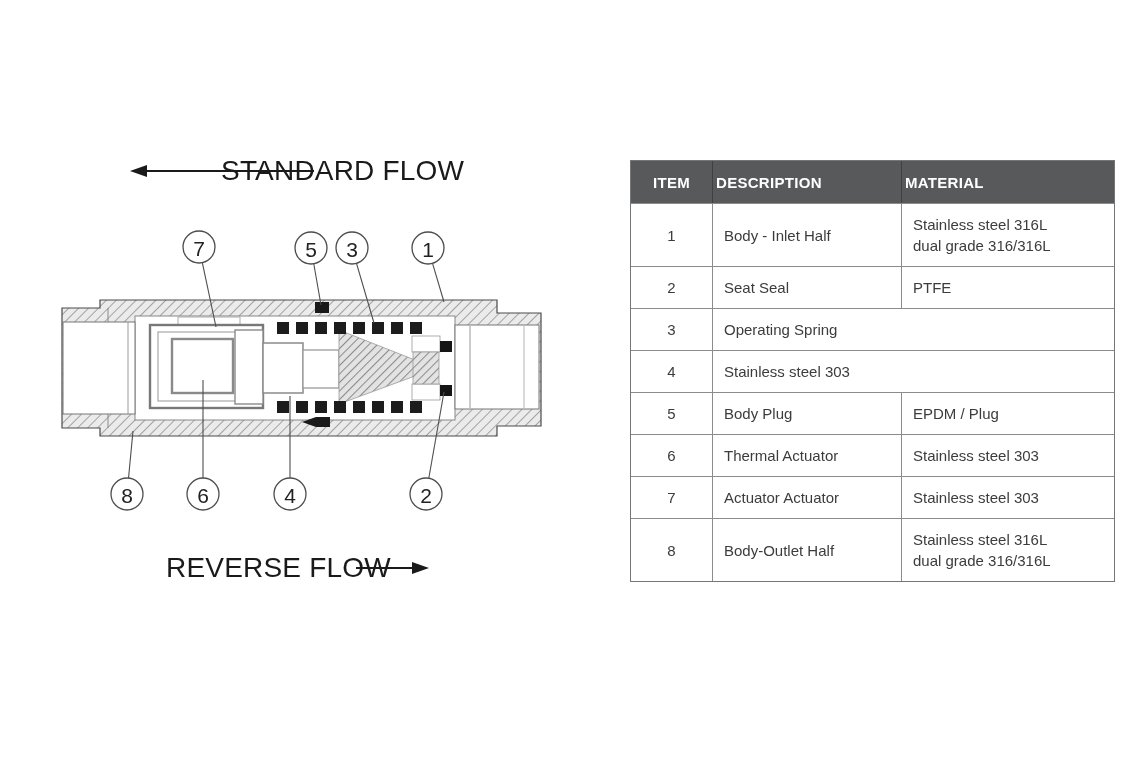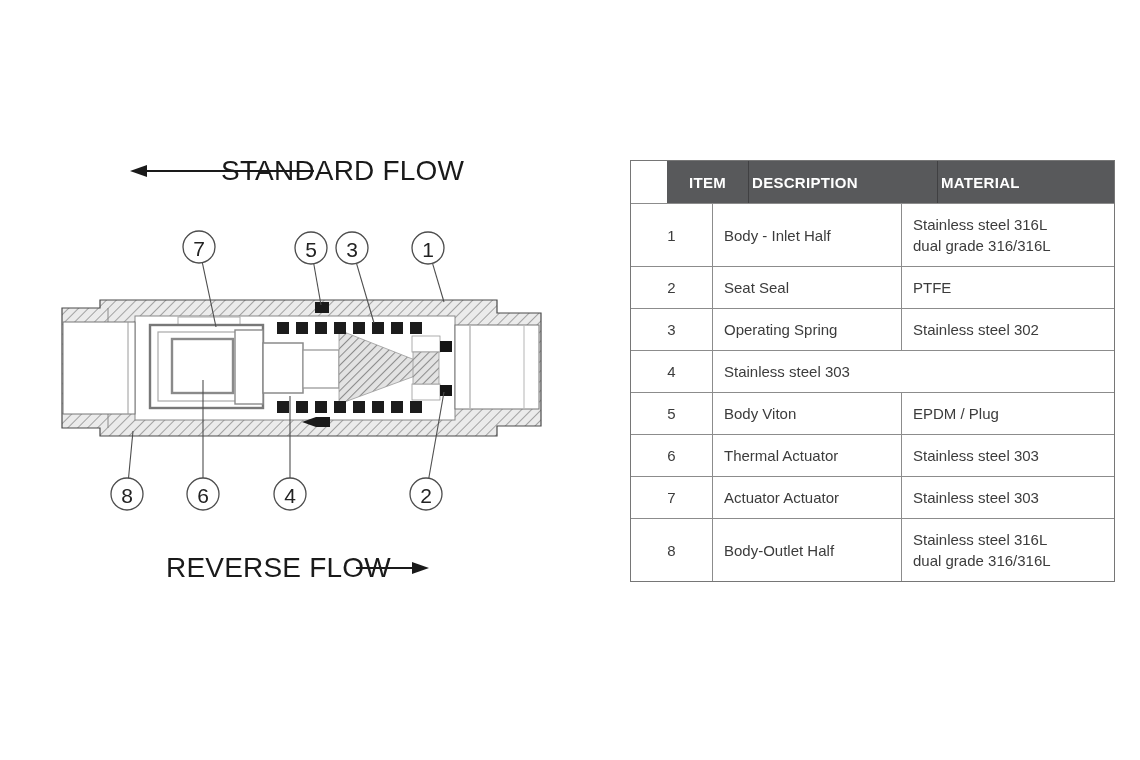--- a/index.html
+++ b/index.html
@@ -44,21 +44,21 @@
 
   
   .parts-table{
     position:absolute;left:630px;top:160px;width:485px;
     border:1px solid #767676;font-size:15px;color:var(--cell-text);
     background:#fff;
   }
   .thead{
     display:grid;grid-template-columns:81px 189px 1fr;
     background:var(--header-bg);color:var(--header-text);
-    font-weight:bold;height:42px;align-items:center;letter-spacing:0.3px;margin-left:36px;
+    font-weight:bold;height:42px;align-items:center;letter-spacing:0.3px;
   }
   .thead .hcell{padding-left:3px;}
   .thead .hcell.item{text-align:center;padding-left:0;}
   .thead .hcell.desc,.thead .hcell.mat{border-left:1px solid #404042;height:100%;
     display:flex;align-items:center;}
   .trow{display:grid;grid-template-columns:81px 189px 1fr;border-top:1px solid var(--grid-border);}
   .tcell{padding:10px 11px;display:flex;flex-direction:column;justify-content:center;
     line-height:21px;min-height:41px;}
   .tcell.item{align-items:center;padding-left:0;padding-right:0;}
   .tcell.desc,.tcell.mat{border-left:1px solid var(--grid-border);}
@@ -190,35 +190,32 @@
     <div class="tcell item c-item">2</div>
     <div class="tcell desc c-desc">Seat Seal</div>
     <div class="tcell mat c-mat">
             <div>PTFE</div>
           </div>
   </div>
 
   <div class="trow">
     <div class="tcell item c-item">3</div>
     <div class="tcell desc c-desc">Operating Spring</div>
-    <div class="tcell mat c-mat">
-            <div>Stainless steel 302</div>
-          </div>
   </div>
 
   <div class="trow">
     <div class="tcell item c-item">4</div>
     <div class="tcell mat c-mat">
             <div>Stainless steel 303</div>
           </div>
   </div>
 
   <div class="trow">
     <div class="tcell item c-item">5</div>
-    <div class="tcell desc c-desc">Body Viton</div>
+    <div class="tcell desc c-desc">Body Plug</div>
     <div class="tcell mat c-mat">
             <div>EPDM / Plug</div>
           </div>
   </div>
 
   <div class="trow">
     <div class="tcell item c-item">6</div>
     <div class="tcell desc c-desc">Thermal Actuator</div>
     <div class="tcell mat c-mat">
             <div>Stainless steel 303</div>

